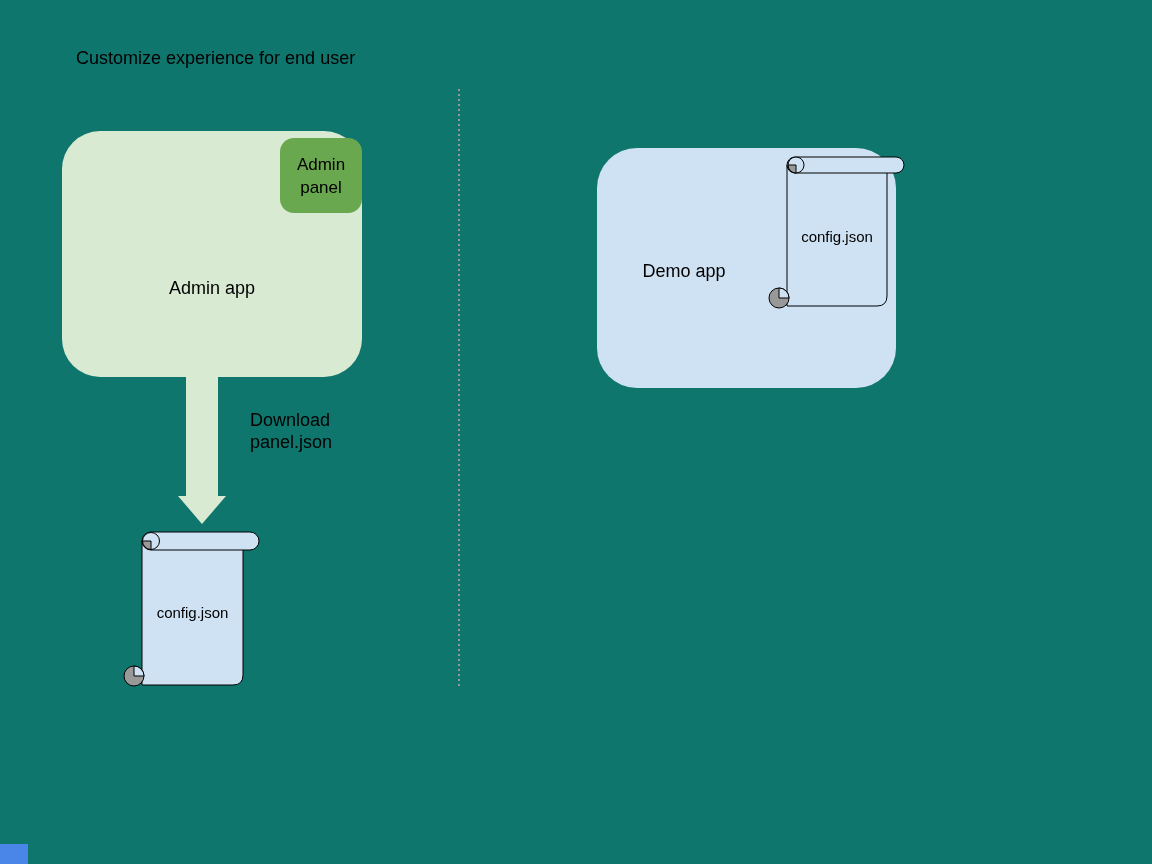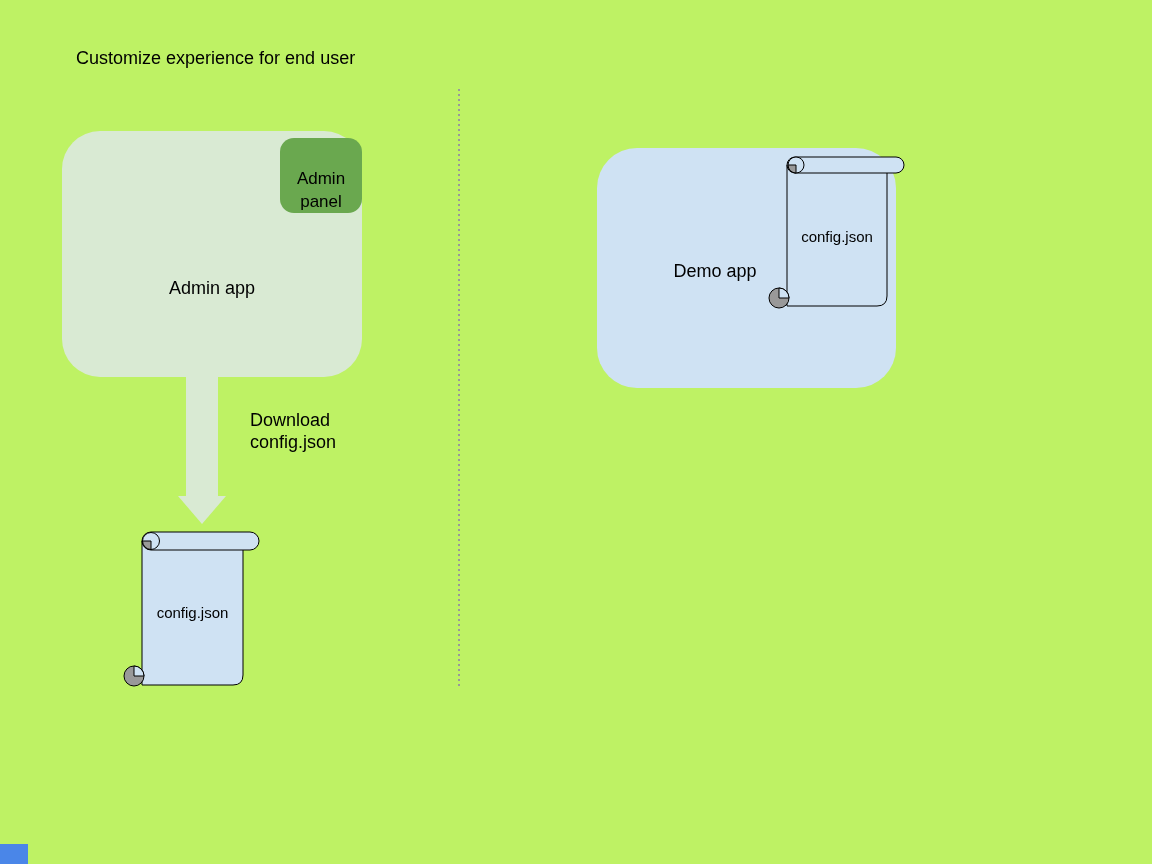--- a/index.html
+++ b/index.html
@@ -7,38 +7,38 @@
     --green-dark:#6aa84f;
     --blue-light:#cfe2f3;
     --outline:#000000;
     --curl-gray:#999999;
     --divider-gray:#999999;
     --corner-blue:#4a86e8;
     --text:#000000;
   }
   html,body{margin:0;padding:0;background:#ffffff;}
   .canvas{
-    position:relative;width:1152px;height:864px;background:#bef264;overflow:hidden;
+    position:relative;width:1152px;height:864px;background:#0f766e;overflow:hidden;
     font-family:"Liberation Sans","DejaVu Sans",sans-serif;color:var(--text);
   }
   .abs{position:absolute;}
   .title{font-size:18px;line-height:22px;white-space:nowrap;}
   .annotation{font-size:18px;line-height:22px;}
   .pre{white-space:pre-line;}
   .app-box{border-radius:38px;}
   .admin-app{left:62px;top:131px;width:300px;height:246px;background:var(--green-light);}
   .admin-panel{
     left:280px;top:138px;width:82px;height:75px;background:var(--green-dark);
-    border-radius:14px;display:flex;align-items:flex-end;justify-content:center;
+    border-radius:14px;display:flex;align-items:center;justify-content:center;
     text-align:center;font-size:17px;line-height:23px;
   }
   .box-label{font-size:18px;line-height:22px;text-align:center;}
   .admin-app-label{left:132px;top:263px;width:160px;margin-top:14px;}
   .demo-app{left:597px;top:148px;width:299px;height:240px;background:var(--blue-light);border-radius:40px;}
-  .demo-app-label{left:635px;top:260px;width:160px;}
+  .demo-app-label{left:604px;top:260px;width:160px;}
   .download-label{left:250px;top:409px;width:120px;}
   .loads-label{left:628px;top:443px;width:220px;}
   .divider{
     left:458px;top:89px;width:2px;height:597px;
     background:repeating-linear-gradient(to bottom,var(--divider-gray) 0 2px,transparent 2px 5px);
   }
   svg{position:absolute;overflow:visible;}
   .scroll-body,.scroll-pill{fill:var(--blue-light);stroke:var(--outline);stroke-width:1;}
   .scroll-curl{fill:var(--curl-gray);stroke:var(--outline);stroke-width:1;}
   .scroll-curl-gray{fill:var(--curl-gray);stroke:var(--outline);stroke-width:1;}
@@ -62,21 +62,21 @@
     </div>
   </div>
   <div class="abs box-label admin-app-label">Admin app</div>
 
   <svg style="left:170px;top:377px;" width="64" height="150" viewBox="0 0 64 150">
     <rect class="arrow-shape" x="16" y="0" width="32" height="120"></rect>
     <polygon class="arrow-shape" points="8,119 56,119 32,147"></polygon>
   </svg>
 
   <div class="abs annotation pre download-label">Download
-config.json</div>
+panel.json</div>
 
   <svg style="left:118px;top:526px;" width="145" height="166" viewBox="0 0 145 166">
     <path class="scroll-body" d="M24,15 H125 V149 Q125,159 115,159 H24 Z"></path>
     <rect class="scroll-pill" x="24" y="6" width="117" height="18" rx="9" ry="9"></rect>
     <circle class="scroll-pill" cx="33" cy="15" r="8.5"></circle>
     <path class="scroll-curl-gray" d="M24.5,15 A8.5,8.5 0 0 0 33,23.5 L33,15 Z"></path>
     <circle class="scroll-curl" cx="16" cy="150" r="10"></circle>
     <path class="scroll-notch" d="M16,150 H26 A10,10 0 0 0 16,140 Z"></path>
   </svg>
   <div class="abs scroll-label scroll-label-left">config.json</div>

